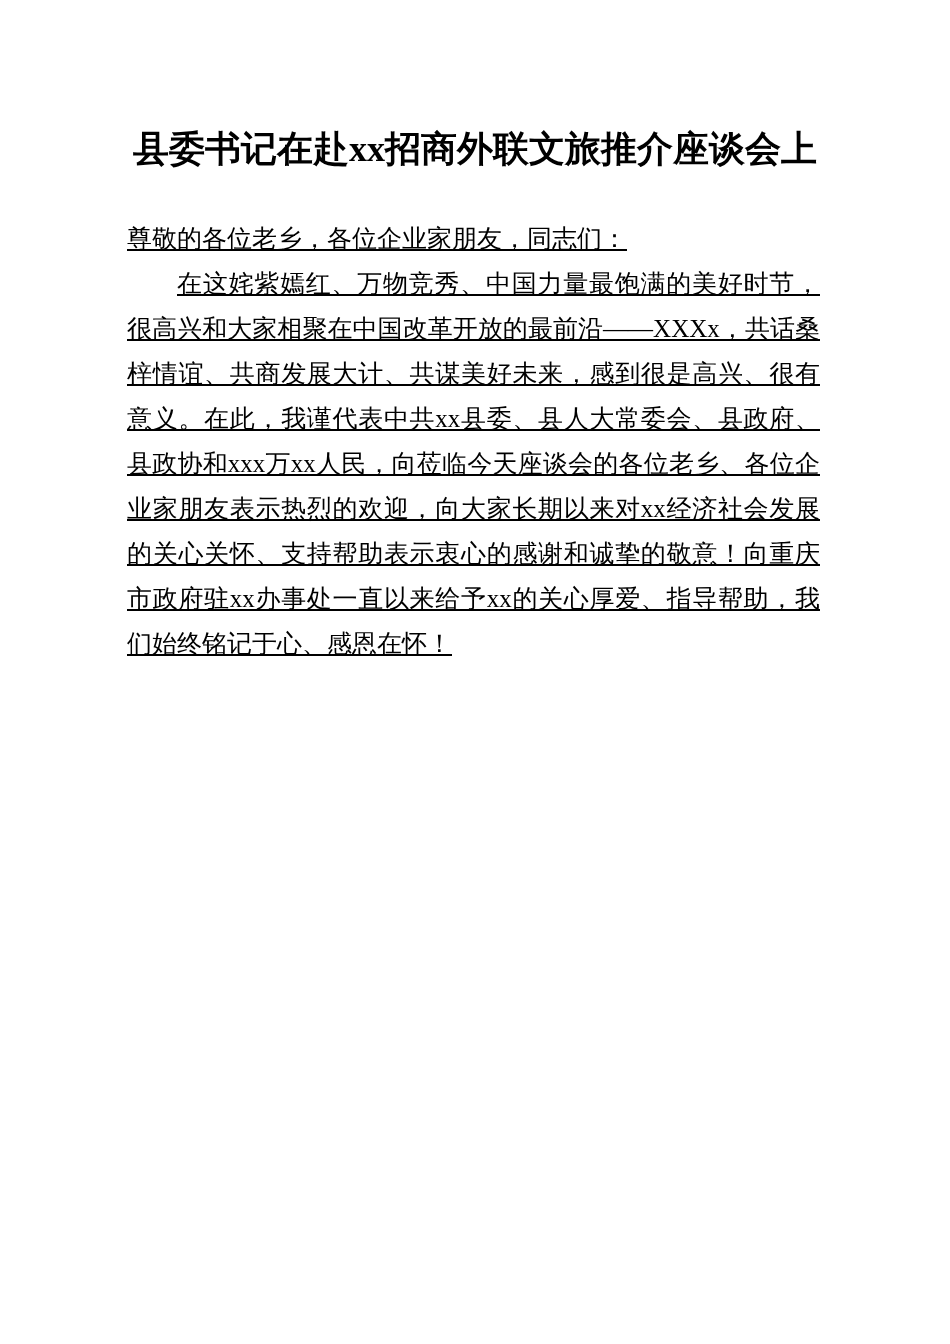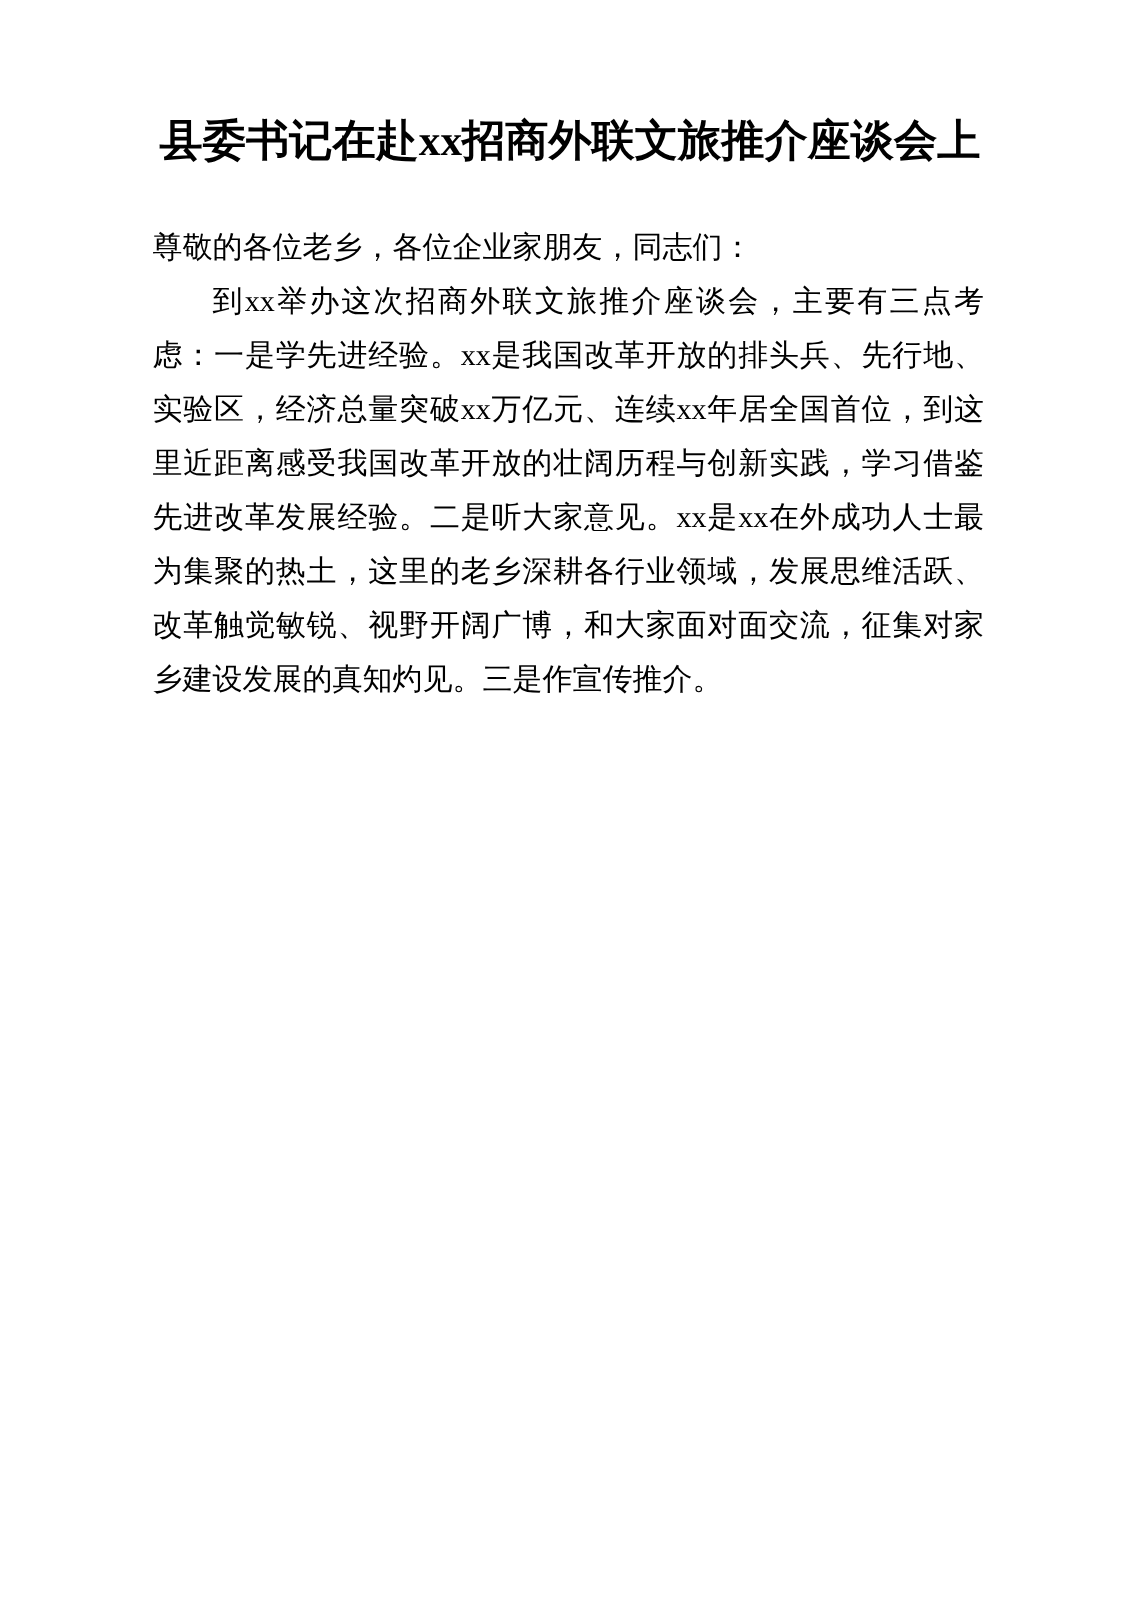--- a/index.html
+++ b/index.html
@@ -9,36 +9,37 @@
   }
   .page {
     position: relative;
     width: 950px;
     height: 1344px;
     margin: 0 auto;
     background: #ffffff;
     color: #000000;
     overflow: hidden;
     box-sizing: border-box;
-    padding-top: 88px;
+    padding-top: 120px;
     font-family: "Liberation Serif", "Liberation Sans", sans-serif;
   }
   .doc-title {
     margin: 0 0 38px 0;
     font-size: 36px;
     font-weight: bold;
     line-height: 58px;
     text-align: center;
   }
   .doc-title .title-line {
     white-space: nowrap;
   }
   .doc-body {
     box-sizing: border-box;
     padding: 0 130px 0 127px;
+    text-decoration: underline;
   }
   .para {
     margin: 0;
     font-size: 25px;
     line-height: 45px;
     text-align: justify;
     color: #000000;
   }
   .para.indent {
     text-indent: 2em;
@@ -46,15 +47,15 @@
 </style>
 </head>
 <body>
 
 <div class="page">
   <h1 class="doc-title">
     <div class="title-line">县委书记在赴xx招商外联文旅推介座谈会上</div>
   </h1>
   <div class="doc-body">
       <p class="para">尊敬的各位老乡，各位企业家朋友，同志们：</p>
-      <p class="para indent">到xx举办这次招商外联文旅推介座谈会，主要有三点考虑：一是学先进经验。xx是我国改革开放的排头兵、先行地、实验区，经济总量突破xx万亿元、连续xx年居全国首位，到这里近距离感受我国改革开放的壮阔历程与创新实践，学习借鉴先进改革发展经验。二是听大家意见。xx是xx在外成功人士最为集聚的热土，这里的老乡深耕各行业领域，发展思维活跃、改革触觉敏锐、视野开阔广博，和大家面对面交流，征集对家乡建设发展的真知灼见。三是作宣传推介。</p>
+      <p class="para indent">在这姹紫嫣红、万物竞秀、中国力量最饱满的美好时节，很高兴和大家相聚在中国改革开放的最前沿——XXXx，共话桑梓情谊、共商发展大计、共谋美好未来，感到很是高兴、很有意义。在此，我谨代表中共xx县委、县人大常委会、县政府、县政协和xxx万xx人民，向莅临今天座谈会的各位老乡、各位企业家朋友表示热烈的欢迎，向大家长期以来对xx经济社会发展的关心关怀、支持帮助表示衷心的感谢和诚挚的敬意！向重庆市政府驻xx办事处一直以来给予xx的关心厚爱、指导帮助，我们始终铭记于心、感恩在怀！</p>
     </div>
 </div>
 
 </body></html>

